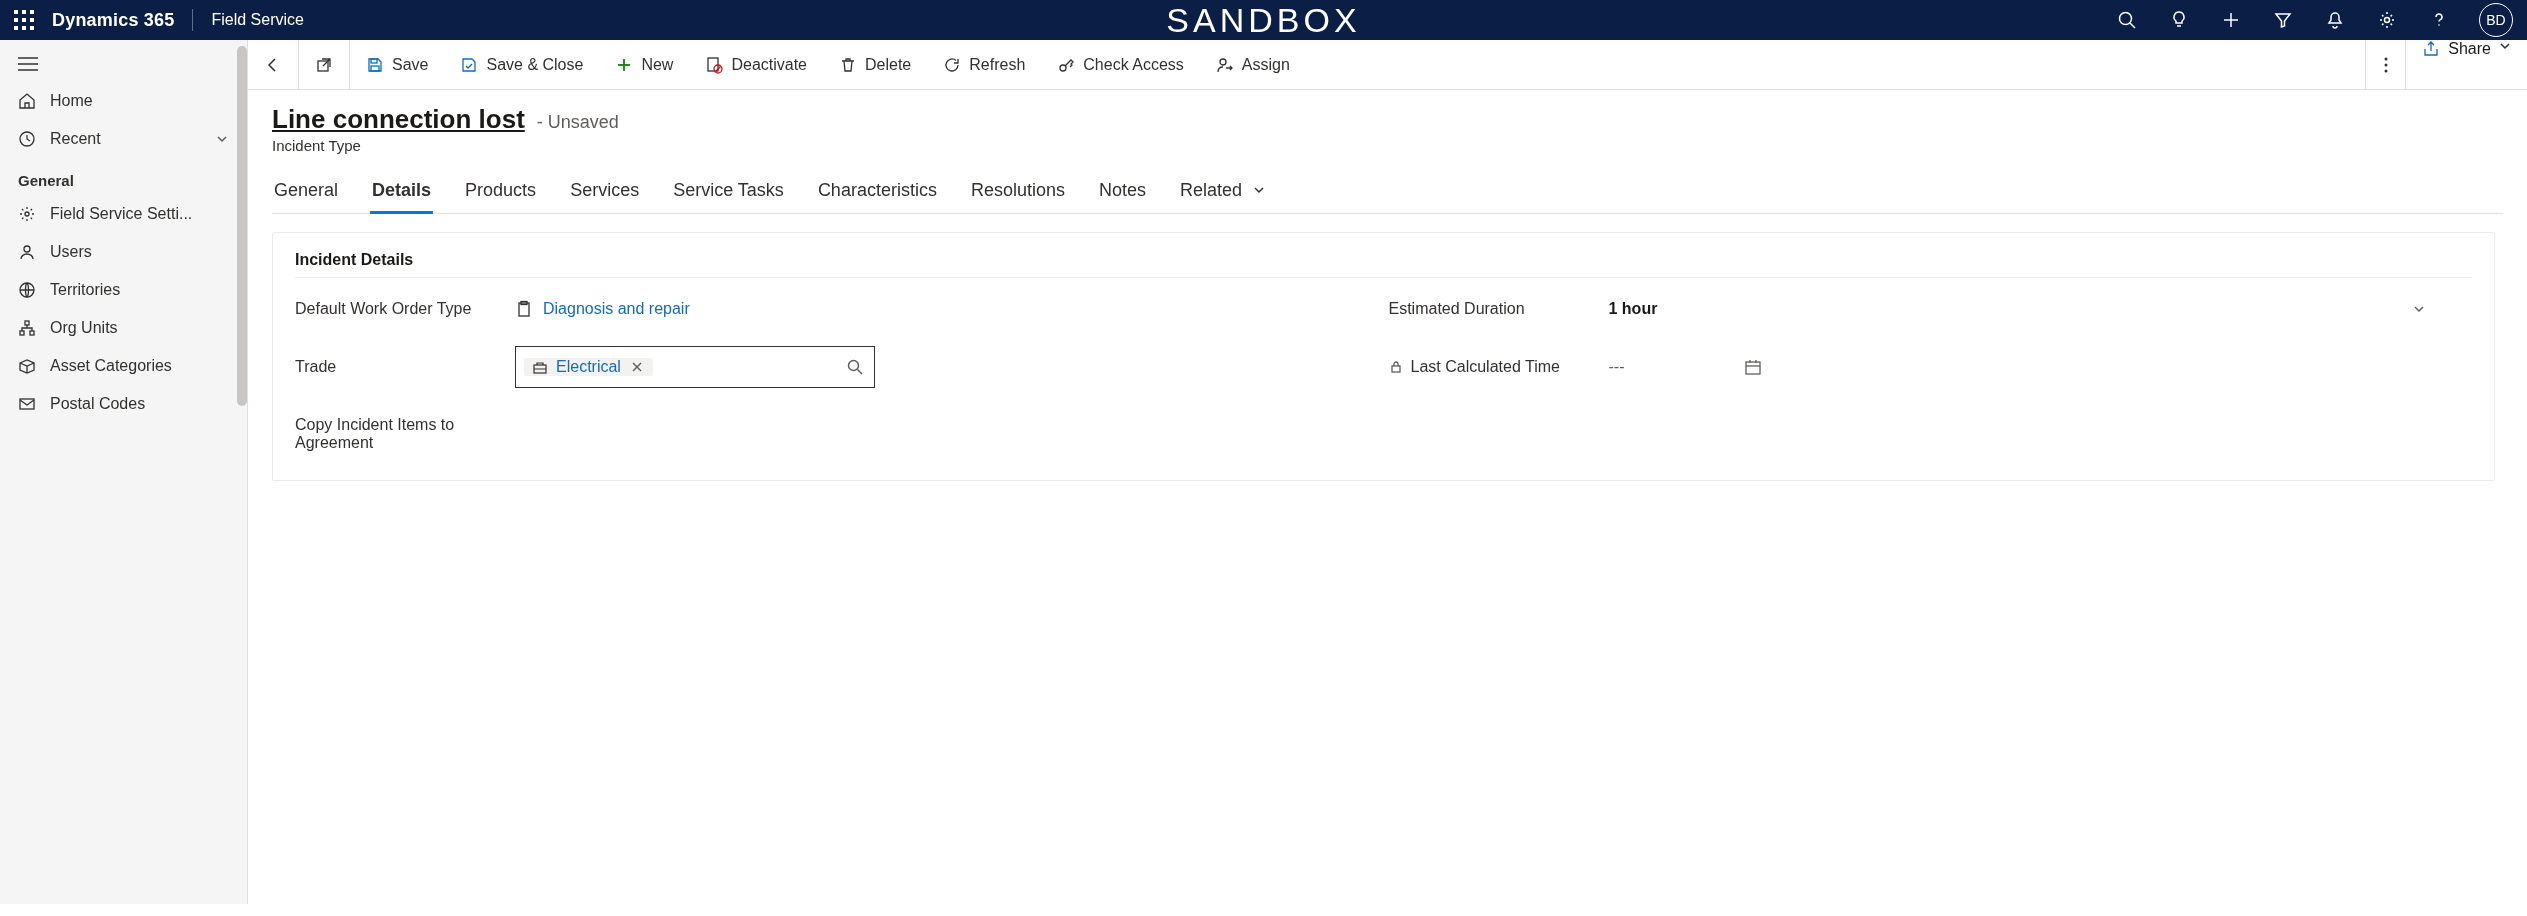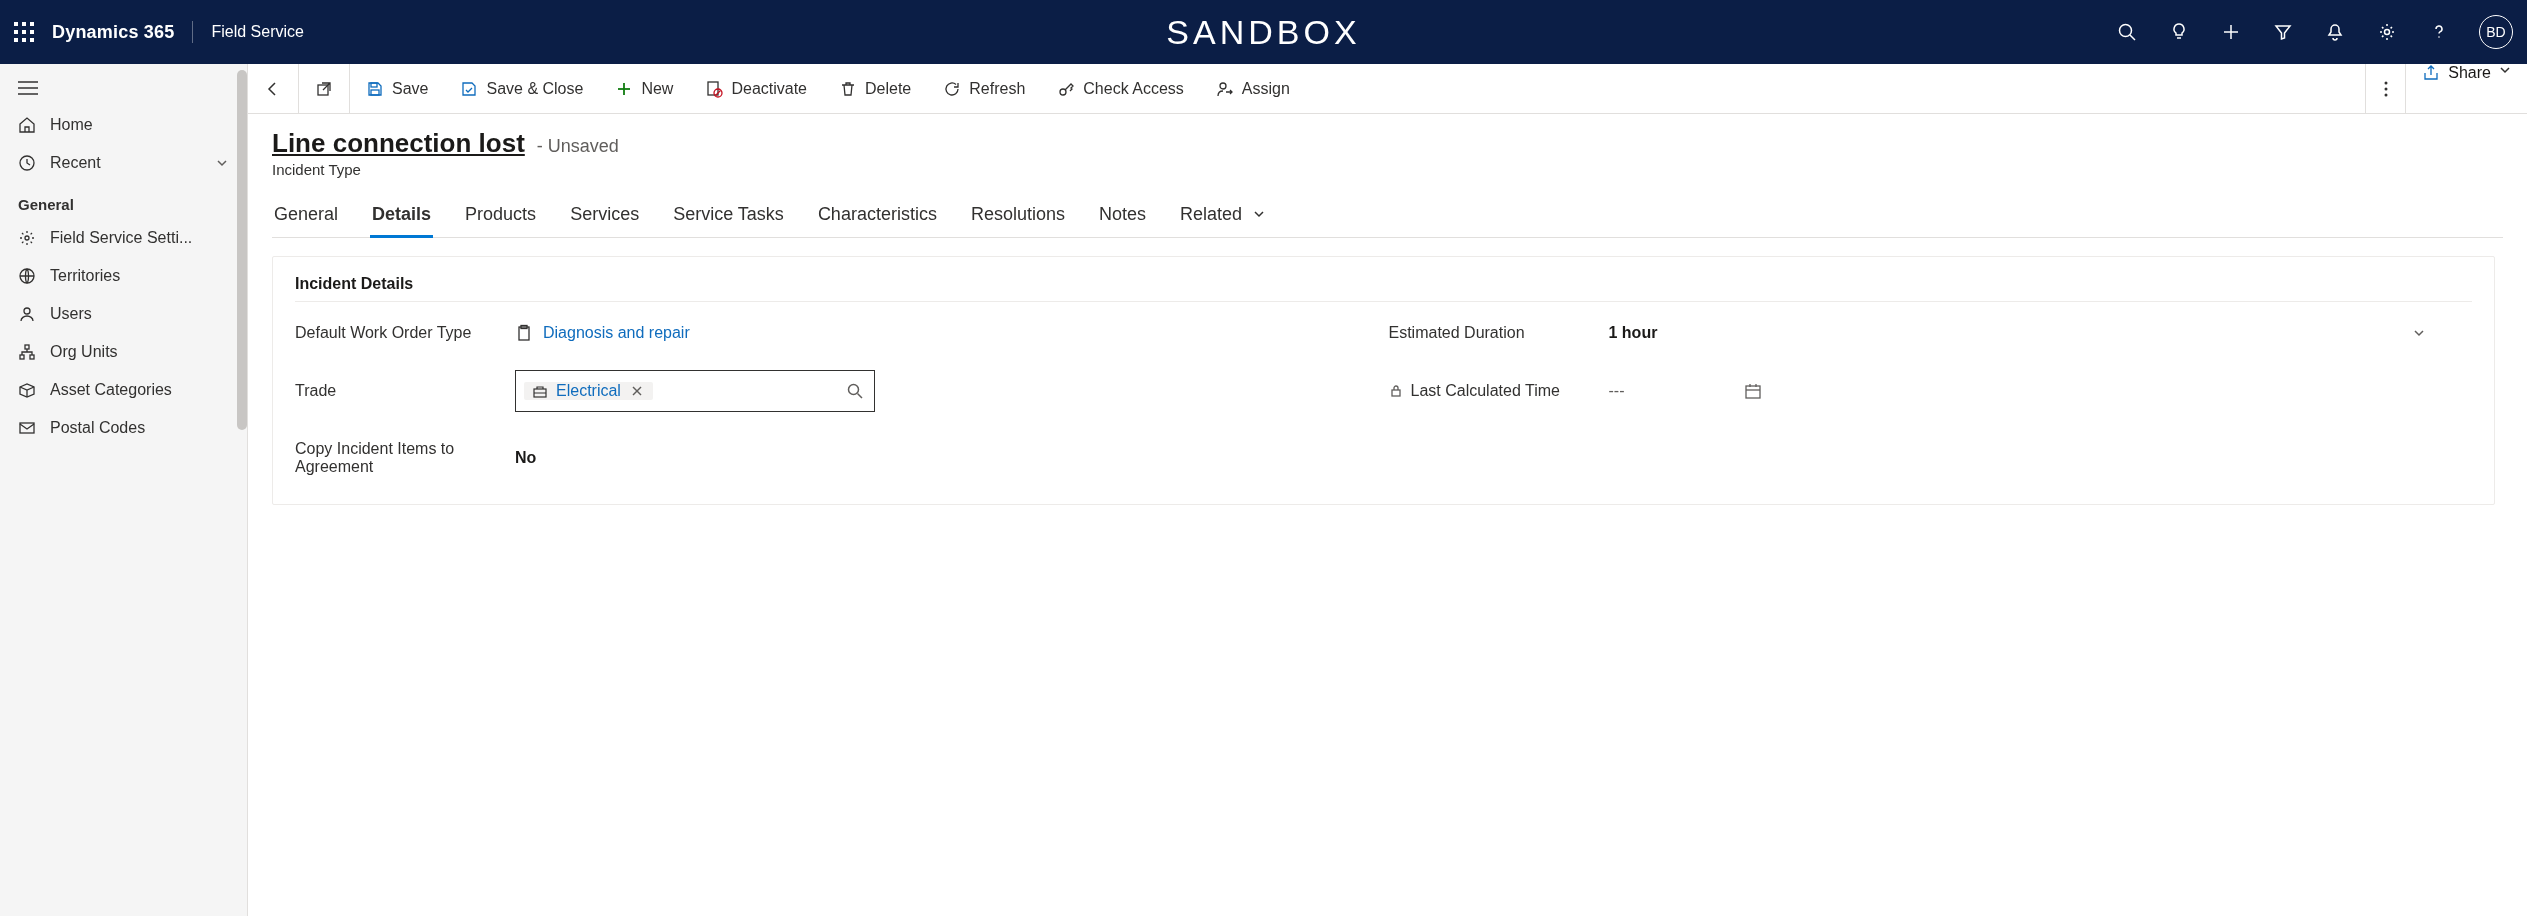--- a/index.html
+++ b/index.html
@@ -1,20 +1,20 @@
 <!DOCTYPE html>
 <html><head>
 <meta charset="utf-8">
 <style>
   * { box-sizing: border-box; }
   html, body { margin:0; padding:0; font-family: "Segoe UI", Arial, sans-serif; background:#fff; color:#1b1a19; }
   svg { display:block; }
 
   
-  .topbar { background:#0b1e46; color:#fff; height:64px; display:flex; align-items:center; padding:0 14px; justify-content:space-between; }
+  .topbar { background:#0b1e46; color:#fff; height:40px; display:flex; align-items:center; padding:0 14px; justify-content:space-between; }
   .topbar-left { display:flex; align-items:center; gap:18px; }
   .waffle { width:20px; height:20px; display:grid; grid-template-columns:repeat(3,4px); grid-template-rows:repeat(3,4px); gap:4px; }
   .waffle span { background:#fff; width:4px; height:4px; }
   .brand { font-size:18px; font-weight:600; letter-spacing:.2px; }
   .divider-v { width:1px; height:22px; background:rgba(255,255,255,.35); }
   .field-service { font-size:16px; font-weight:400; }
   .sandbox { font-size:34px; font-weight:300; letter-spacing:4px; position:absolute; left:50%; transform:translateX(-50%); }
   .topbar-right { display:flex; align-items:center; gap:28px; }
   .topbar-right .icon-btn { color:#fff; cursor:pointer; display:flex; align-items:center; justify-content:center; width:24px; height:24px; }
   .avatar { width:34px; height:34px; border:1.5px solid #fff; border-radius:50%; display:flex; align-items:center; justify-content:center; font-size:14px; }
@@ -186,34 +186,34 @@
           <svg width="18" height="18" viewBox="0 0 18 18" fill="none" stroke="#323130" stroke-width="1.3">
             <circle cx="9" cy="9" r="2"></circle>
             <path d="M9 2v2M9 14v2M2 9h2M14 9h2M4 4l1.4 1.4M12.6 12.6L14 14M14 4l-1.4 1.4M5.4 12.6L4 14"></path>
           </svg>
         </span>
       <span>Field Service Setti...</span>
     </div>
     <div class="side-item">
       <span class="i">
           <svg width="18" height="18" viewBox="0 0 18 18" fill="none" stroke="#323130" stroke-width="1.3">
+            <circle cx="9" cy="6" r="3"></circle>
+            <path d="M3 16c0-3 3-5 6-5s6 2 6 5"></path>
+          </svg>
+        </span>
+      <span>Users</span>
+    </div>
+    <div class="side-item">
+      <span class="i">
+          <svg width="18" height="18" viewBox="0 0 18 18" fill="none" stroke="#323130" stroke-width="1.3">
             <circle cx="9" cy="9" r="7"></circle>
             <path d="M2 9h14M9 2c2 2 2 12 0 14M9 2c-2 2-2 12 0 14"></path>
           </svg>
         </span>
       <span>Territories</span>
-    </div>
-    <div class="side-item">
-      <span class="i">
-          <svg width="18" height="18" viewBox="0 0 18 18" fill="none" stroke="#323130" stroke-width="1.3">
-            <circle cx="9" cy="6" r="3"></circle>
-            <path d="M3 16c0-3 3-5 6-5s6 2 6 5"></path>
-          </svg>
-        </span>
-      <span>Users</span>
     </div>
     <div class="side-item">
       <span class="i">
           <svg width="18" height="18" viewBox="0 0 18 18" fill="none" stroke="#323130" stroke-width="1.3">
             <rect x="7" y="2" width="4" height="4"></rect>
             <rect x="2" y="12" width="4" height="4"></rect>
             <rect x="12" y="12" width="4" height="4"></rect>
             <path d="M9 6v3M9 9H4v3M9 9h5v3"></path>
           </svg>
         </span>
@@ -449,21 +449,20 @@
                   <rect x="2" y="4" width="14" height="12"></rect>
                   <line x1="2" y1="8" x2="16" y2="8"></line>
                   <line x1="6" y1="2" x2="6" y2="5"></line>
                   <line x1="12" y1="2" x2="12" y2="5"></line>
                 </svg>
               </span>
           </div>
           <div></div>
 
           <div class="label">Copy Incident Items to Agreement</div>
-          <div class="value-text">No</div>
           <div></div>
           <div></div>
             <div></div>
             <div></div>
         </div>
       </div>
     </div>
   </div>
 </div>
 

